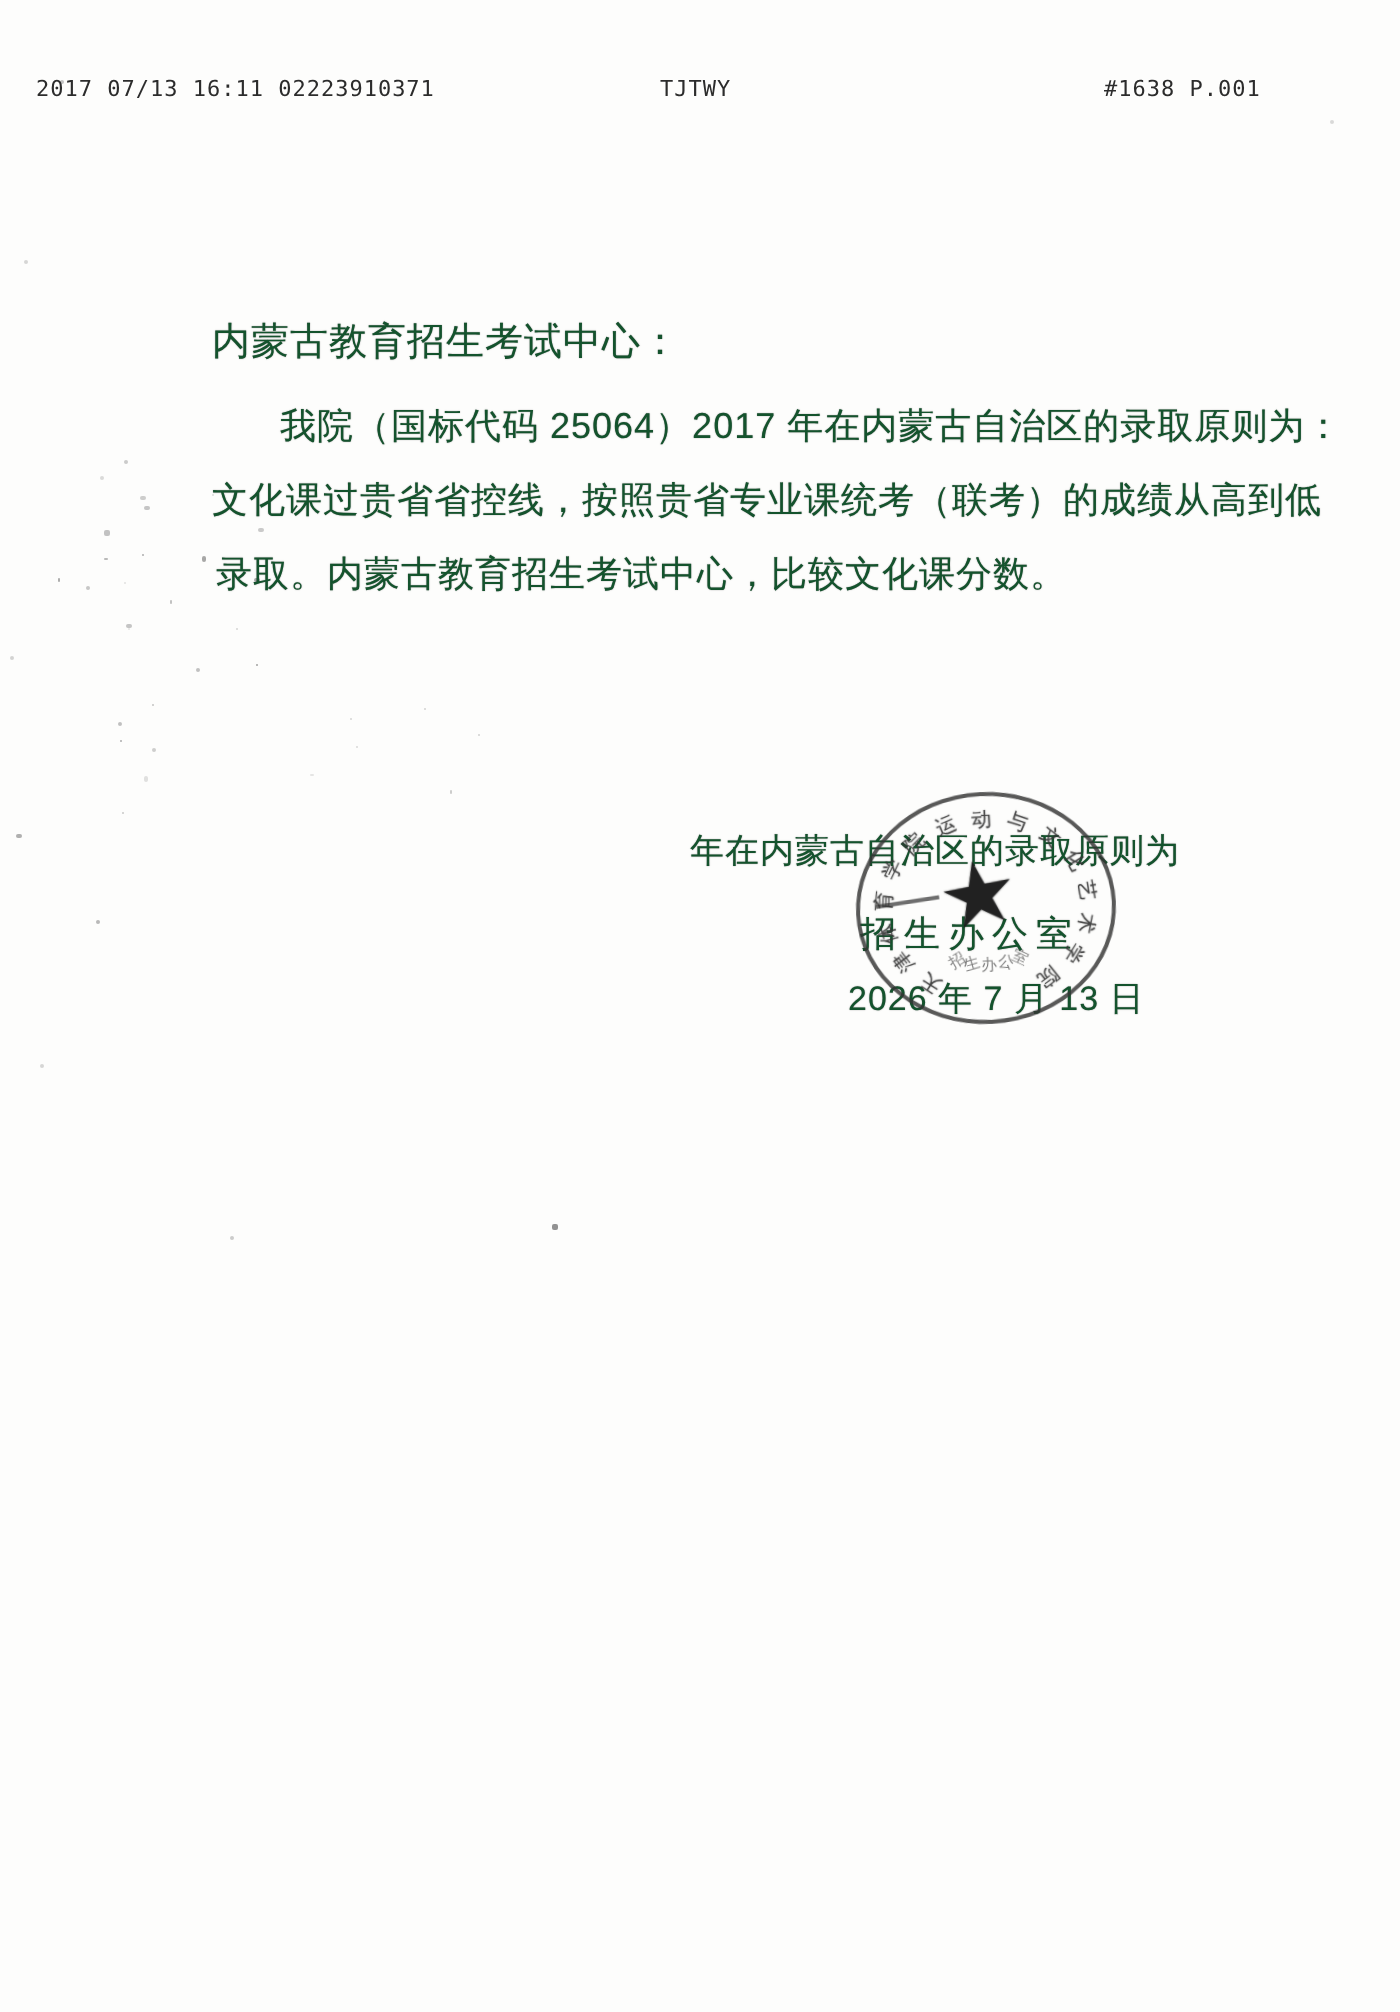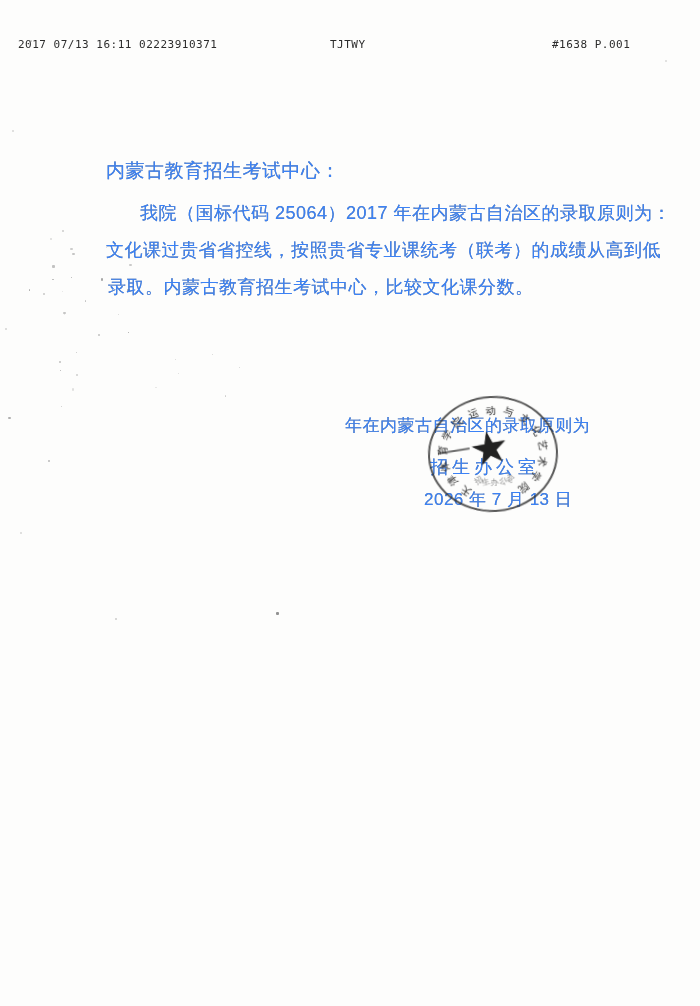--- a/index.html
+++ b/index.html
@@ -15,21 +15,21 @@
     font-family:"DejaVu Sans Mono","Liberation Mono",monospace;
     font-size:11px;color:#2c2c2c;top:2px;letter-spacing:0.5px;
     filter:blur(0.2px);
     margin-top:36px;
   }
   #fax-timestamp{left:18px;}
   #fax-station{left:330px;}
   #fax-pageref{left:552px;}
   
   .cjk{
-    font-size:18px;color:#3b82f6;
+    font-size:18px;color:#14532d;
     text-shadow:0 0 0.6px rgba(20,20,20,0.55);
     filter:blur(0.15px);
     letter-spacing:0.5px;
     text-align:right;
   }
   #salutation{left:106px;top:158px;font-size:19px;}
   #para-line-0{left:140px;top:201px;}
   #para-line-1{left:106px;top:238px;}
   #para-line-2{left:108px;top:275px;}
   

